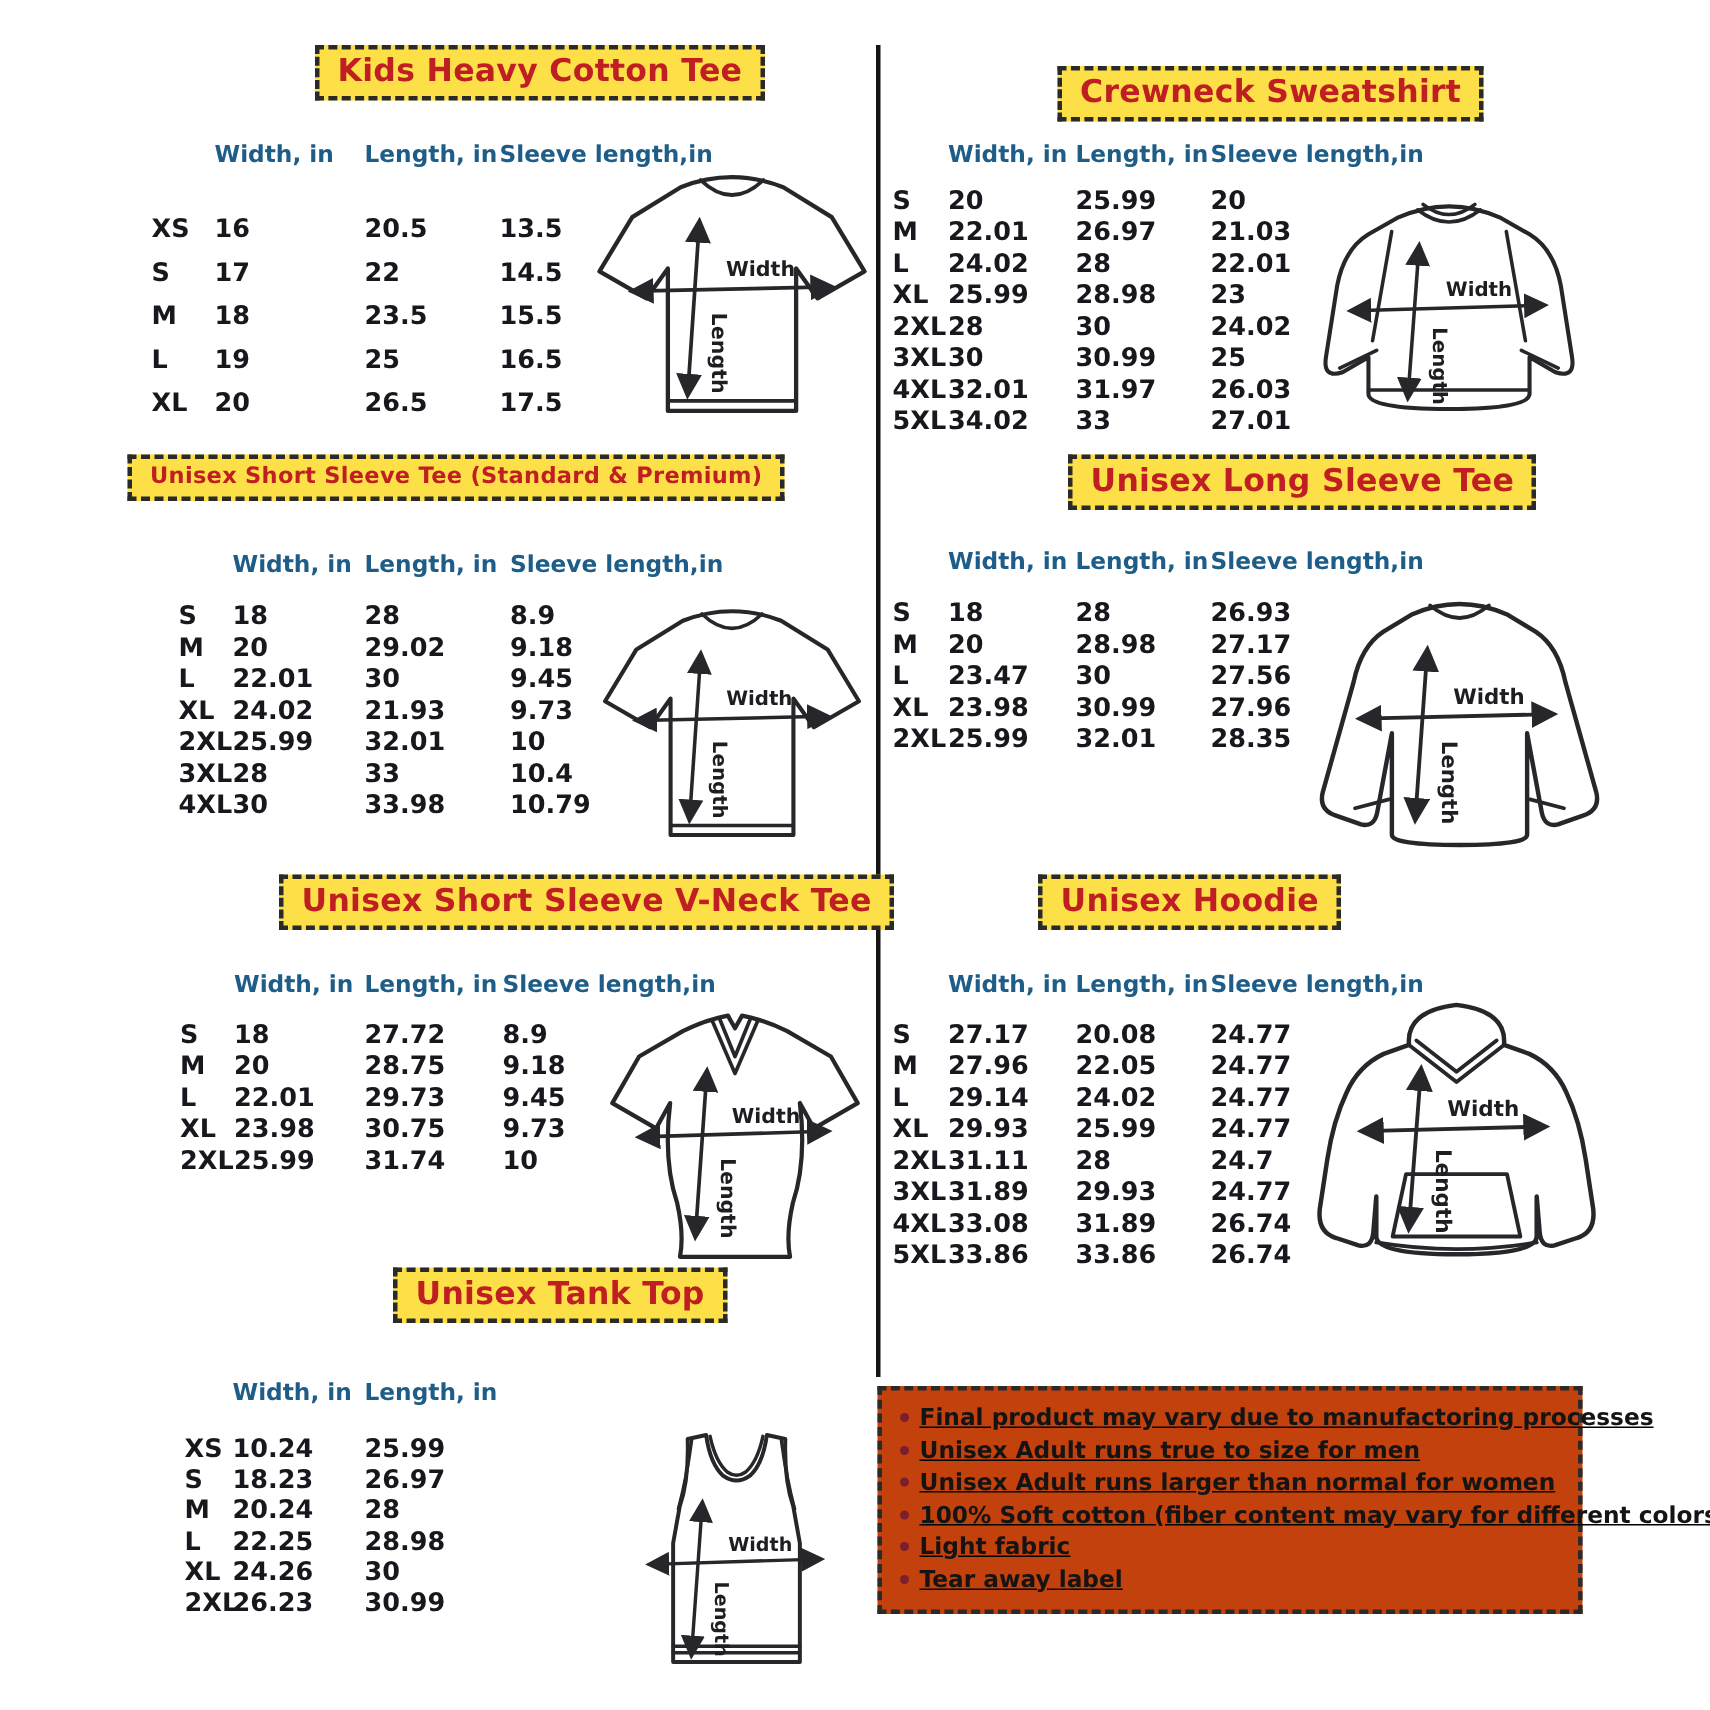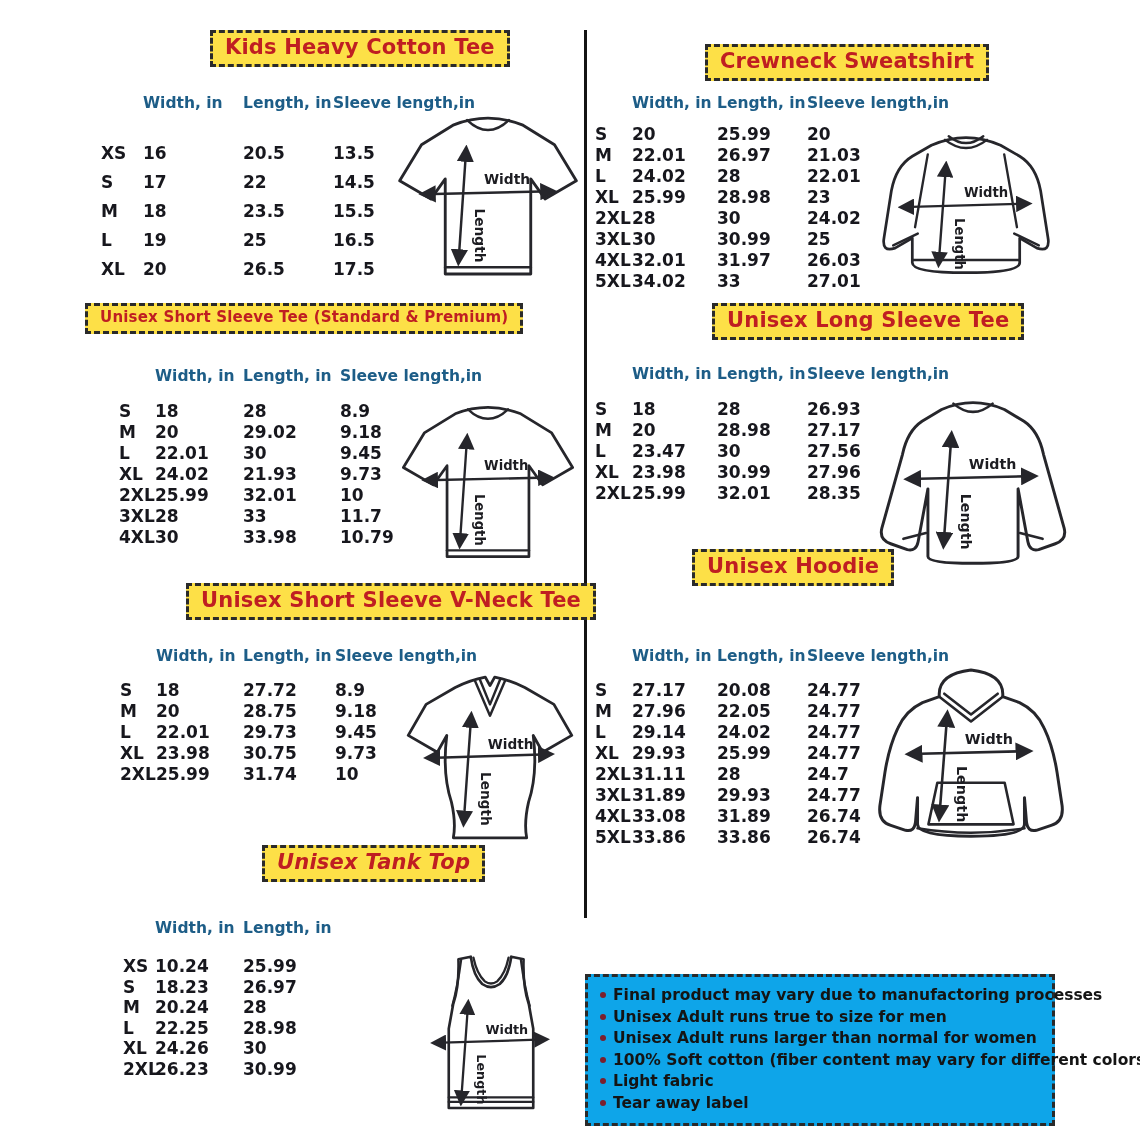--- a/index.html
+++ b/index.html
@@ -21,40 +21,40 @@
 
   .art{position:absolute;}
   .art svg{display:block;width:100%;height:100%;}
   .art path,.art line{stroke:#26262b;stroke-linejoin:round;stroke-linecap:round;fill:none;}
   .art .outline{fill:#ffffff;stroke-width:3;}
   .art .detail{stroke-width:2.6;}
   .art .meas{stroke-width:2.6;}
   .art text{font-family:"DejaVu Sans",sans-serif;font-size:14.5px;font-weight:bold;fill:#1d1d22;}
   .art marker path{fill:#26262b;stroke:none;}
 
-  .notes{position:absolute;left:585px;top:974px;width:470px;border:3px dashed #2a2a2a;background:#0ea5e9;
-         padding:8px 10px 9px 12px;box-sizing:border-box;}
+  .notes{position:absolute;left:585px;top:924px;width:470px;border:3px dashed #2a2a2a;background:#c2410c;
+         padding:8px 10px 9px 12px;box-sizing:border-box;text-decoration:underline;}
   .note{font-size:15.5px;font-weight:bold;color:#141414;line-height:21.5px;white-space:nowrap;}
   .note .bullet{display:inline-block;width:6px;height:6px;border-radius:50%;background:#7b1f2e;
                 margin-right:7px;vertical-align:2px;}
 </style>
 </head>
 <body>
 
 <div class="canvas">
 
   <div class="divider"></div>
 
   <div class="title-box" style="left:210px;top:30px;">Kids Heavy Cotton Tee</div>
   <div class="title-box" style="left:705px;top:44px;">Crewneck Sweatshirt</div>
   <div class="title-box t-small" style="left:85px;top:303px;">Unisex Short Sleeve Tee (Standard &amp; Premium)</div>
   <div class="title-box" style="left:712px;top:303px;">Unisex Long Sleeve Tee</div>
   <div class="title-box" style="left:186px;top:583px;">Unisex Short Sleeve V-Neck Tee</div>
-  <div class="title-box" style="left:692px;top:549px;">Unisex Hoodie</div>
-  <div class="title-box" style="left:262px;top:845px;font-style:italic;">Unisex Tank Top</div>
+  <div class="title-box" style="left:692px;top:583px;">Unisex Hoodie</div>
+  <div class="title-box" style="left:262px;top:845px;">Unisex Tank Top</div>
 
   <div class="size-table" style="left:101px;top:64px;--g:42px 100px 90px 90px;--rh:29px;--hm:26px;">
     <div class="cols">
         <div class="cell"></div>
         <div class="cell col-header">Width, in</div>
         <div class="cell col-header">Length, in</div>
         <div class="cell col-header">Sleeve length,in</div>
       </div>
     <div class="rowsbox">
         <div class="row">
@@ -184,21 +184,21 @@
         <div class="row">
           <div class="cell size-label">2XL</div>
           <div class="cell value">25.99</div>
           <div class="cell value">32.01</div>
           <div class="cell value">10</div>
         </div>
         <div class="row">
           <div class="cell size-label">3XL</div>
           <div class="cell value">28</div>
           <div class="cell value">33</div>
-          <div class="cell value">11.7</div>
+          <div class="cell value">10.4</div>
         </div>
         <div class="row">
           <div class="cell size-label">4XL</div>
           <div class="cell value">30</div>
           <div class="cell value">33.98</div>
           <div class="cell value">10.79</div>
         </div>
       </div>
   </div>
 

